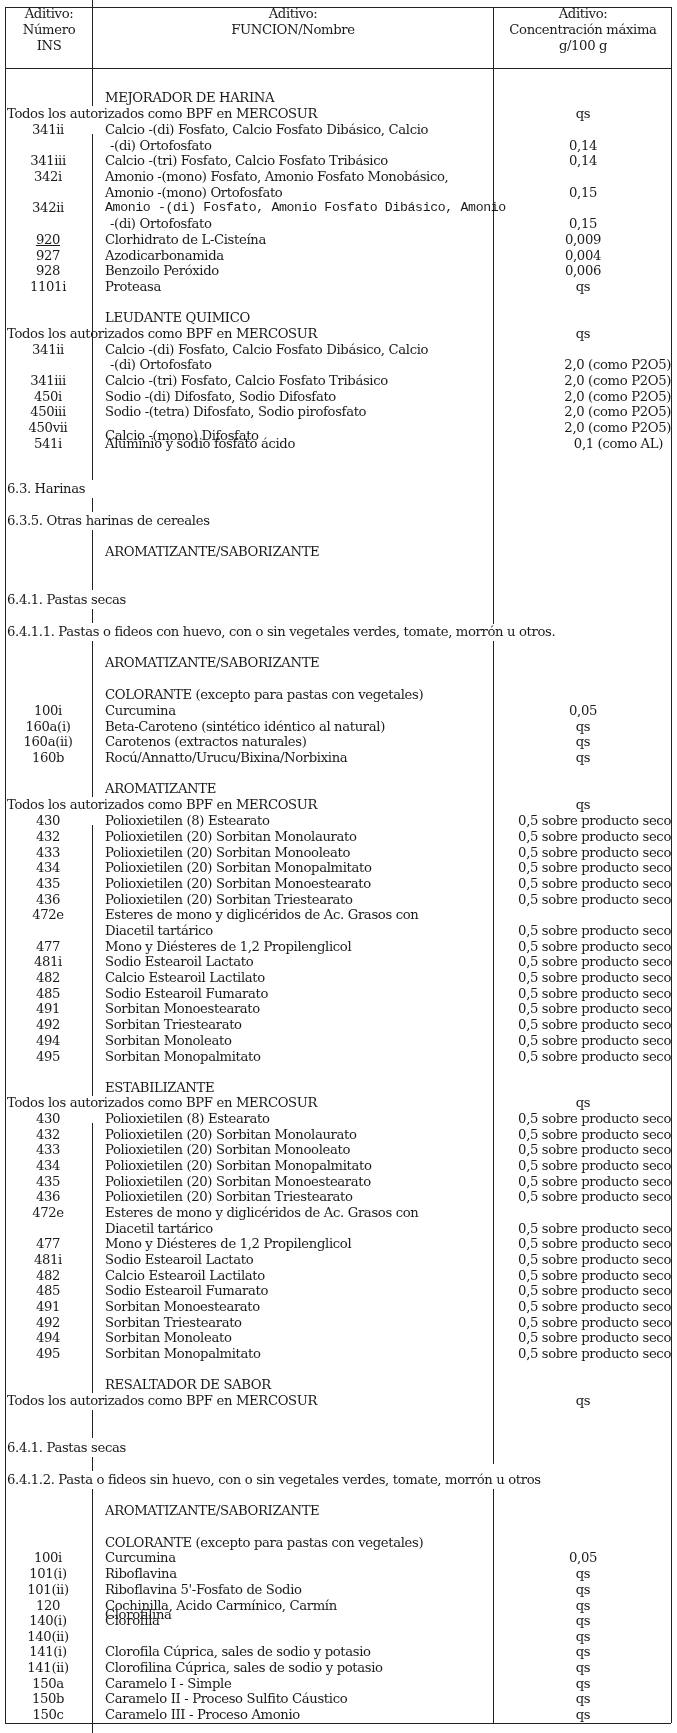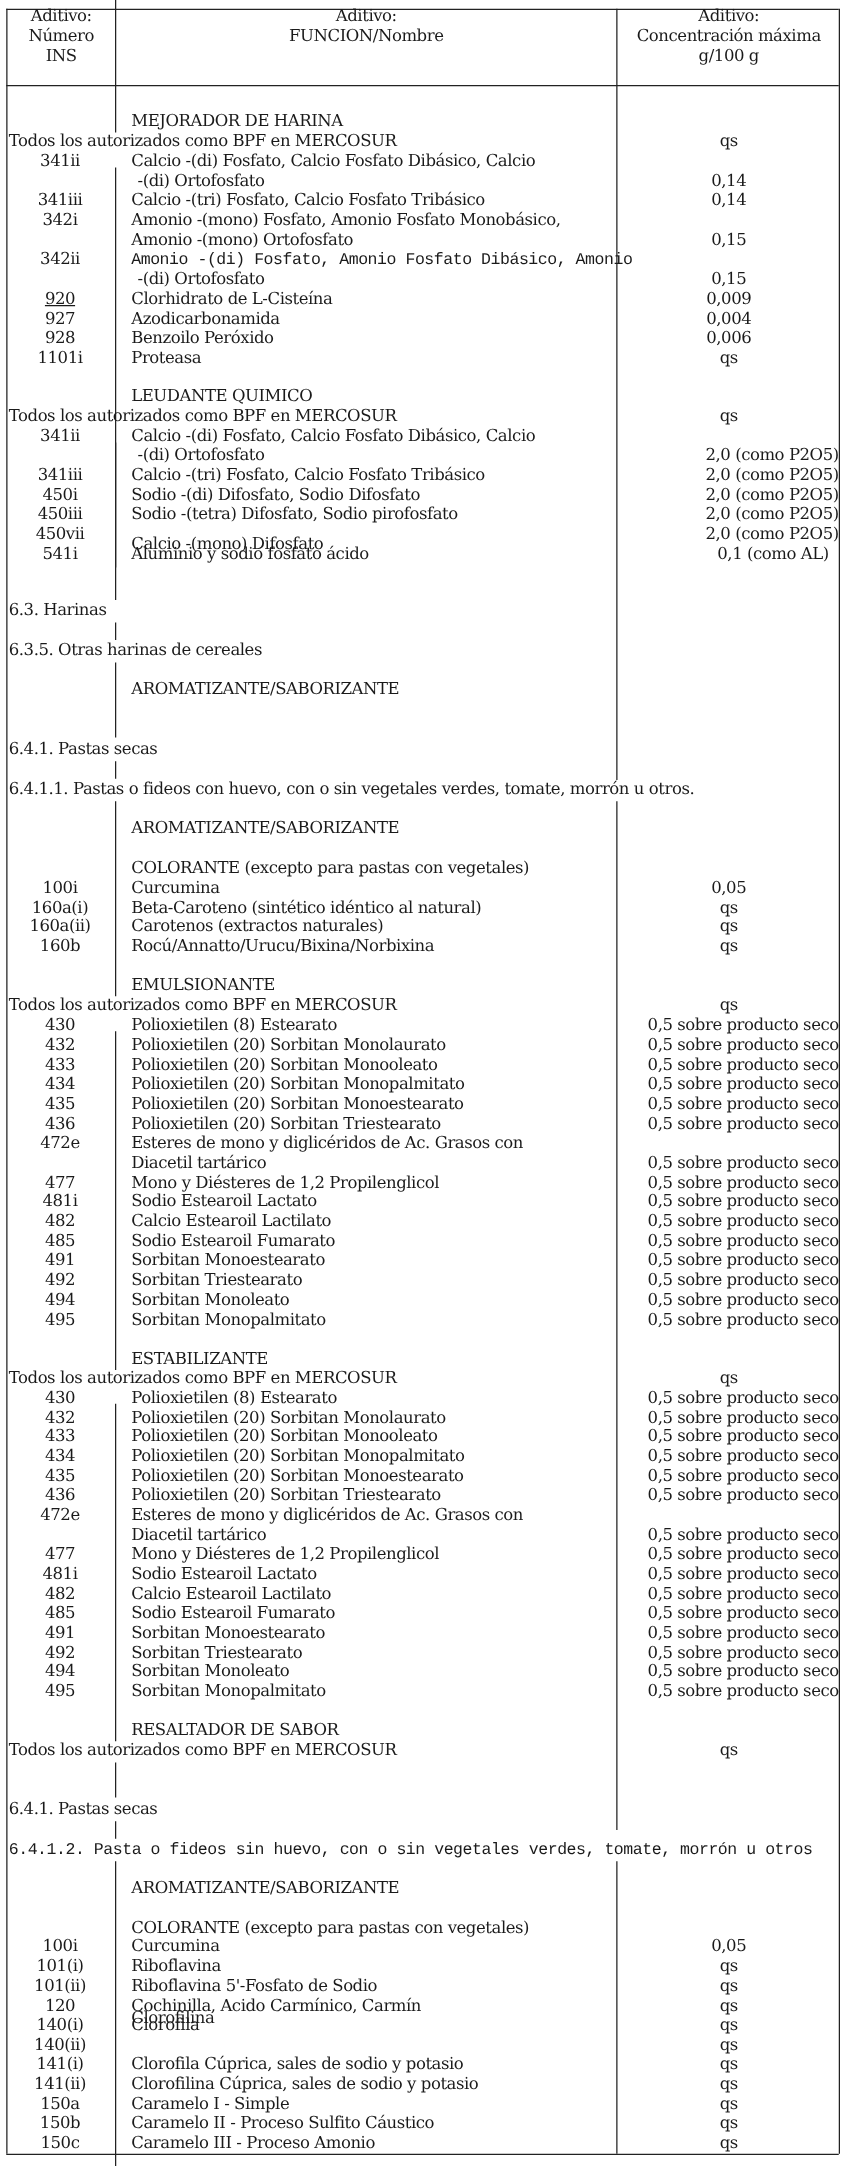--- a/index.html
+++ b/index.html
@@ -189,21 +189,21 @@
         <div class="t ins" style="top: 734px;">160a(ii)</div>
         <div class="t name" style="top: 734px;">Carotenos (extractos naturales)</div>
         <div class="t conc" style="top: 734px;">qs</div>
       </div>
       <div>
         <div class="t ins" style="top: 750px;">160b</div>
         <div class="t name" style="top: 750px;">Rocú/Annatto/Urucu/Bixina/Norbixina</div>
         <div class="t conc" style="top: 750px;">qs</div>
       </div>
       <div>
-        <div class="t name" style="top: 781px;">EMULSIONANTE</div>
+        <div class="t name" style="top: 781px;">AROMATIZANTE</div>
       </div>
       <div>
         <div class="t full" style="top: 797px;">Todos los autorizados como BPF en MERCOSUR</div>
         <div class="t conc" style="top: 797px;">qs</div>
       </div>
       <div>
         <div class="t ins" style="top: 813px;">430</div>
         <div class="t name" style="top: 813px;">Polioxietilen (8) Estearato</div>
         <div class="t concr" style="top: 813px; width: 176px;">0,5 sobre producto seco</div>
       </div>
@@ -369,21 +369,21 @@
         <div class="t name" style="top: 1377px;">RESALTADOR DE SABOR</div>
       </div>
       <div>
         <div class="t full" style="top: 1393px;">Todos los autorizados como BPF en MERCOSUR</div>
         <div class="t conc" style="top: 1393px;">qs</div>
       </div>
       <div>
         <div class="t full" style="top: 1440px;">6.4.1. Pastas secas</div>
       </div>
       <div>
-        <div class="t full" style="top: 1472px; font-family: Liberation Mono, monospace;">6.4.1.2. Pasta o fideos sin huevo, con o sin vegetales verdes, tomate, morrón u otros</div>
+        <div class="t full" style="top: 1472px;">6.4.1.2. Pasta o fideos sin huevo, con o sin vegetales verdes, tomate, morrón u otros</div>
       </div>
       <div>
         <div class="t name" style="top: 1503px;">AROMATIZANTE/SABORIZANTE</div>
       </div>
       <div>
         <div class="t name" style="top: 1535px;">COLORANTE (excepto para pastas con vegetales)</div>
       </div>
       <div>
         <div class="t ins" style="top: 1550px;">100i</div>
         <div class="t name" style="top: 1550px;">Curcumina</div>

